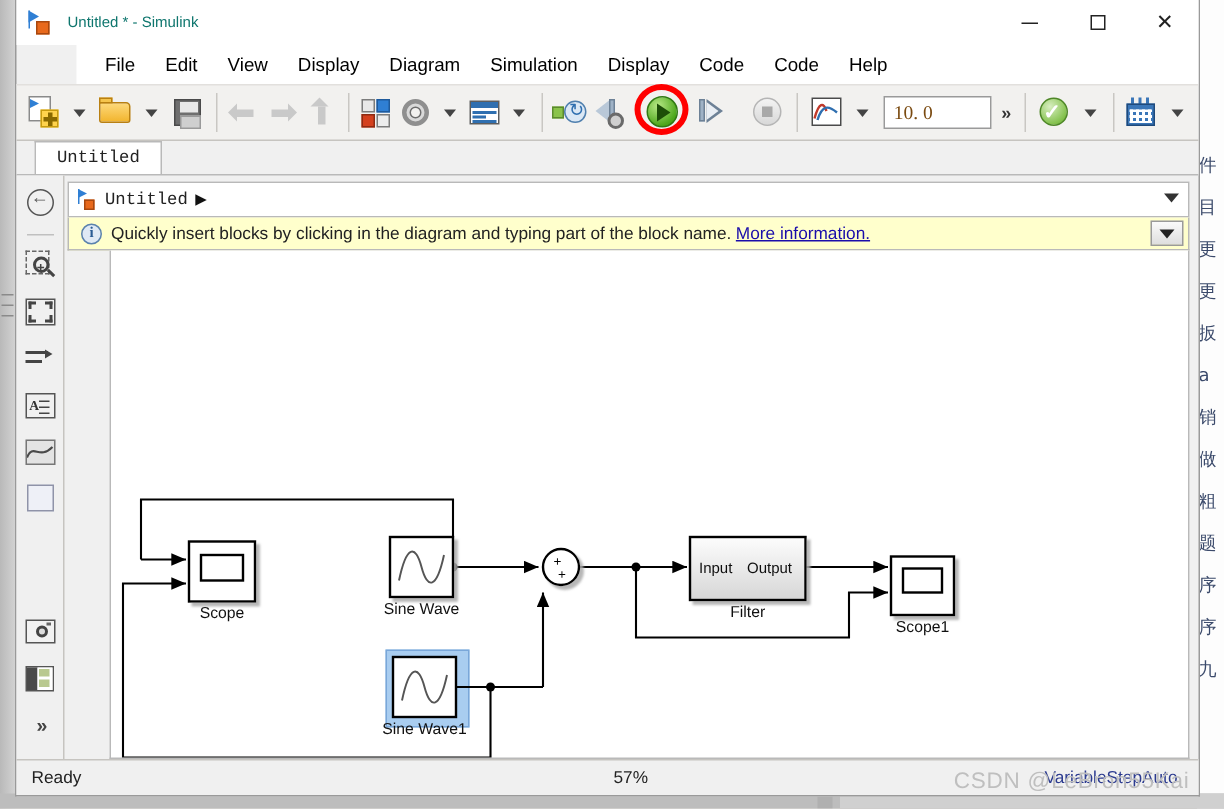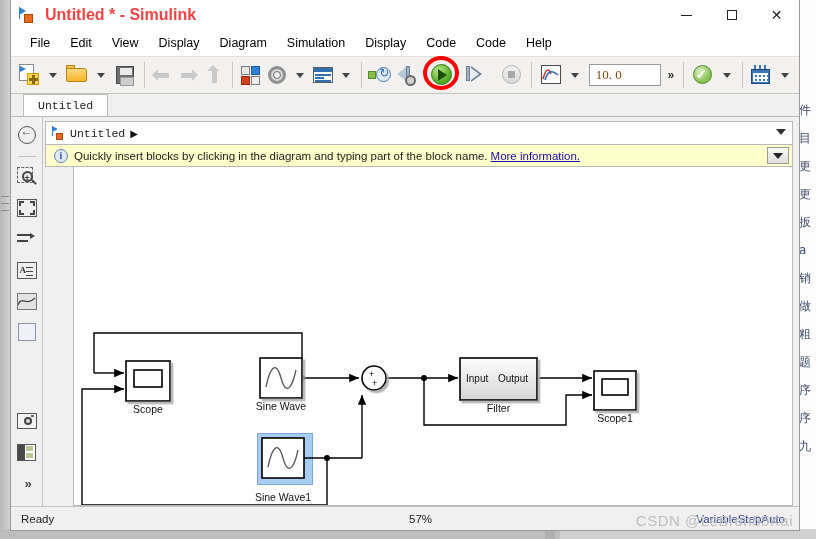--- a/index.html
+++ b/index.html
@@ -58,37 +58,36 @@
     position: relative;
   }
   .app-icon { width: 18px; height: 18px; margin-left: 8px; position: relative; }
   .app-icon .flag {
     position:absolute; left:0; top:1px; width:0; height:0;
     border-left: 7px solid #2f7fd4; border-top: 4px solid transparent; border-bottom: 4px solid transparent;
   }
   .app-icon .stem { position:absolute; left:0; top:1px; width:1px; height:12px; background:#2f7fd4;}
   .app-icon .box { position:absolute; left:5px; top:8px; width:9px; height:9px; background:#e8691c; border:1px solid #a8480f;}
   .title-text {
-    margin-left: 8px; font-size: 16px; color: #ef4444;
+    margin-left: 8px; font-size: 10px; color: #0f766e;
     font-family: "Liberation Sans", sans-serif;
-    font-weight: bold;
   }
   .winbtns { margin-left:auto; display:flex; height:30px; }
   .winbtn {
     width: 45px; height: 30px; display:flex; align-items:center; justify-content:center;
     color: #222; font-size: 13px;
   }
   .glyph-min { width:11px; height:1px; background:#222; }
   .glyph-max { width:10px; height:10px; border:1px solid #222; }
   .glyph-close { font-size:14px; line-height:14px; font-family:"DejaVu Sans",sans-serif;}
 
   
   .menubar {
     height: 26px; background:#fff; display:flex; align-items:center;
-    padding-left: 10px; flex: 0 0 26px;
+    padding-left: 10px; flex: 0 0 26px; margin-left: 40px;
   }
   .menu-item {
     font-size: 12.5px; color:#000; padding: 3px 9px; margin-right:2px;
   }
 
   
   .toolbar {
     height: 38px; background:#f2f1ef; border-top:1px solid #e2e0dd;
     border-bottom: 1px solid #c6c4c0;
     display:flex; align-items:center; padding: 0 4px; flex: 0 0 38px;
@@ -744,21 +743,21 @@
               </g>
 
               <g filter="url(#sh)">
                 <rect x="520" y="204" width="42" height="39" fill="#fff" stroke="#000" stroke-width="1.6"></rect>
                 <rect x="528" y="212" width="26" height="16" fill="#fff" stroke="#000" stroke-width="1.6"></rect>
               </g>
             </svg>
 
             <div class="blk-label" style="left:52px;  top:236px; width:44px;">Scope</div>
             <div class="blk-label" style="left:169px; top:233px; width:76px;">Sine Wave</div>
-            <div class="blk-label" style="left:171px; top:324px; width:76px;">Sine Wave1</div>
+            <div class="blk-label" style="left:171px; top:313px; width:76px;">Sine Wave1</div>
             <div class="blk-label" style="left:386px; top:235px; width:77px;">Filter</div>
             <div class="blk-label" style="left:516px; top:245px; width:50px;">Scope1</div>
 
           </div>
         </div>
       </div>
     </div>
 
     <div class="statusbar">
       <span class="st-ready">Ready</span>

